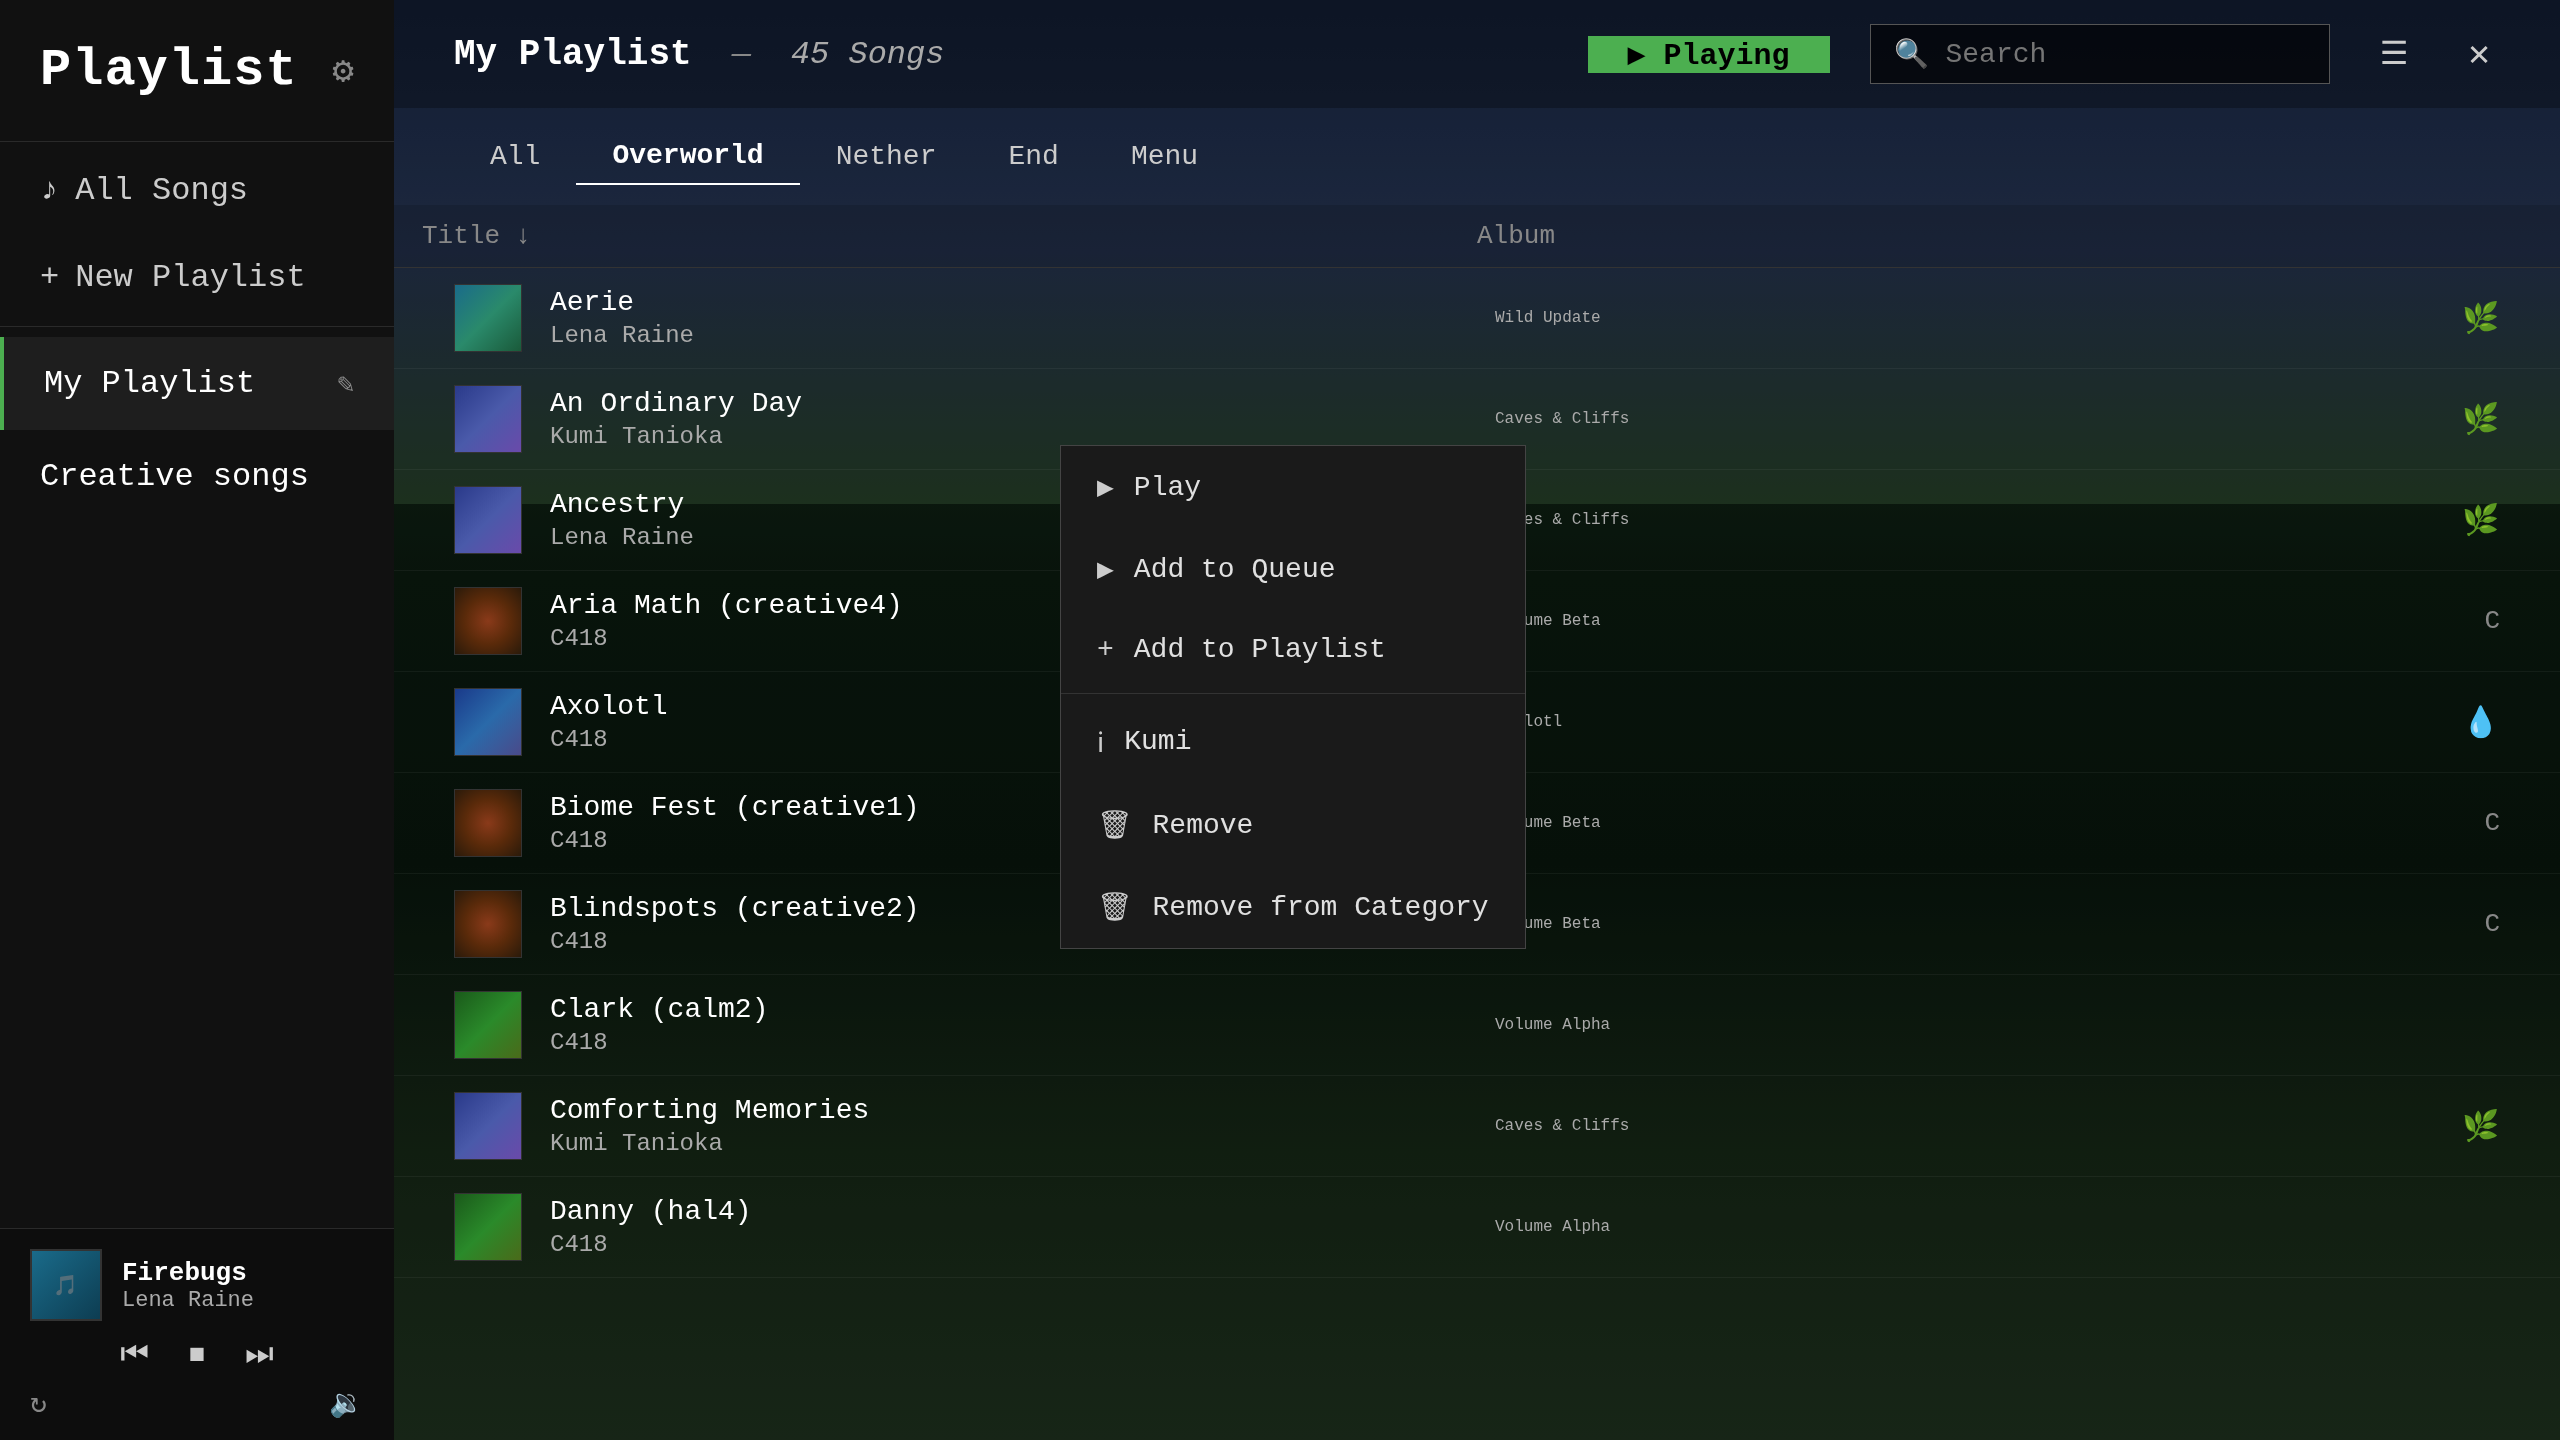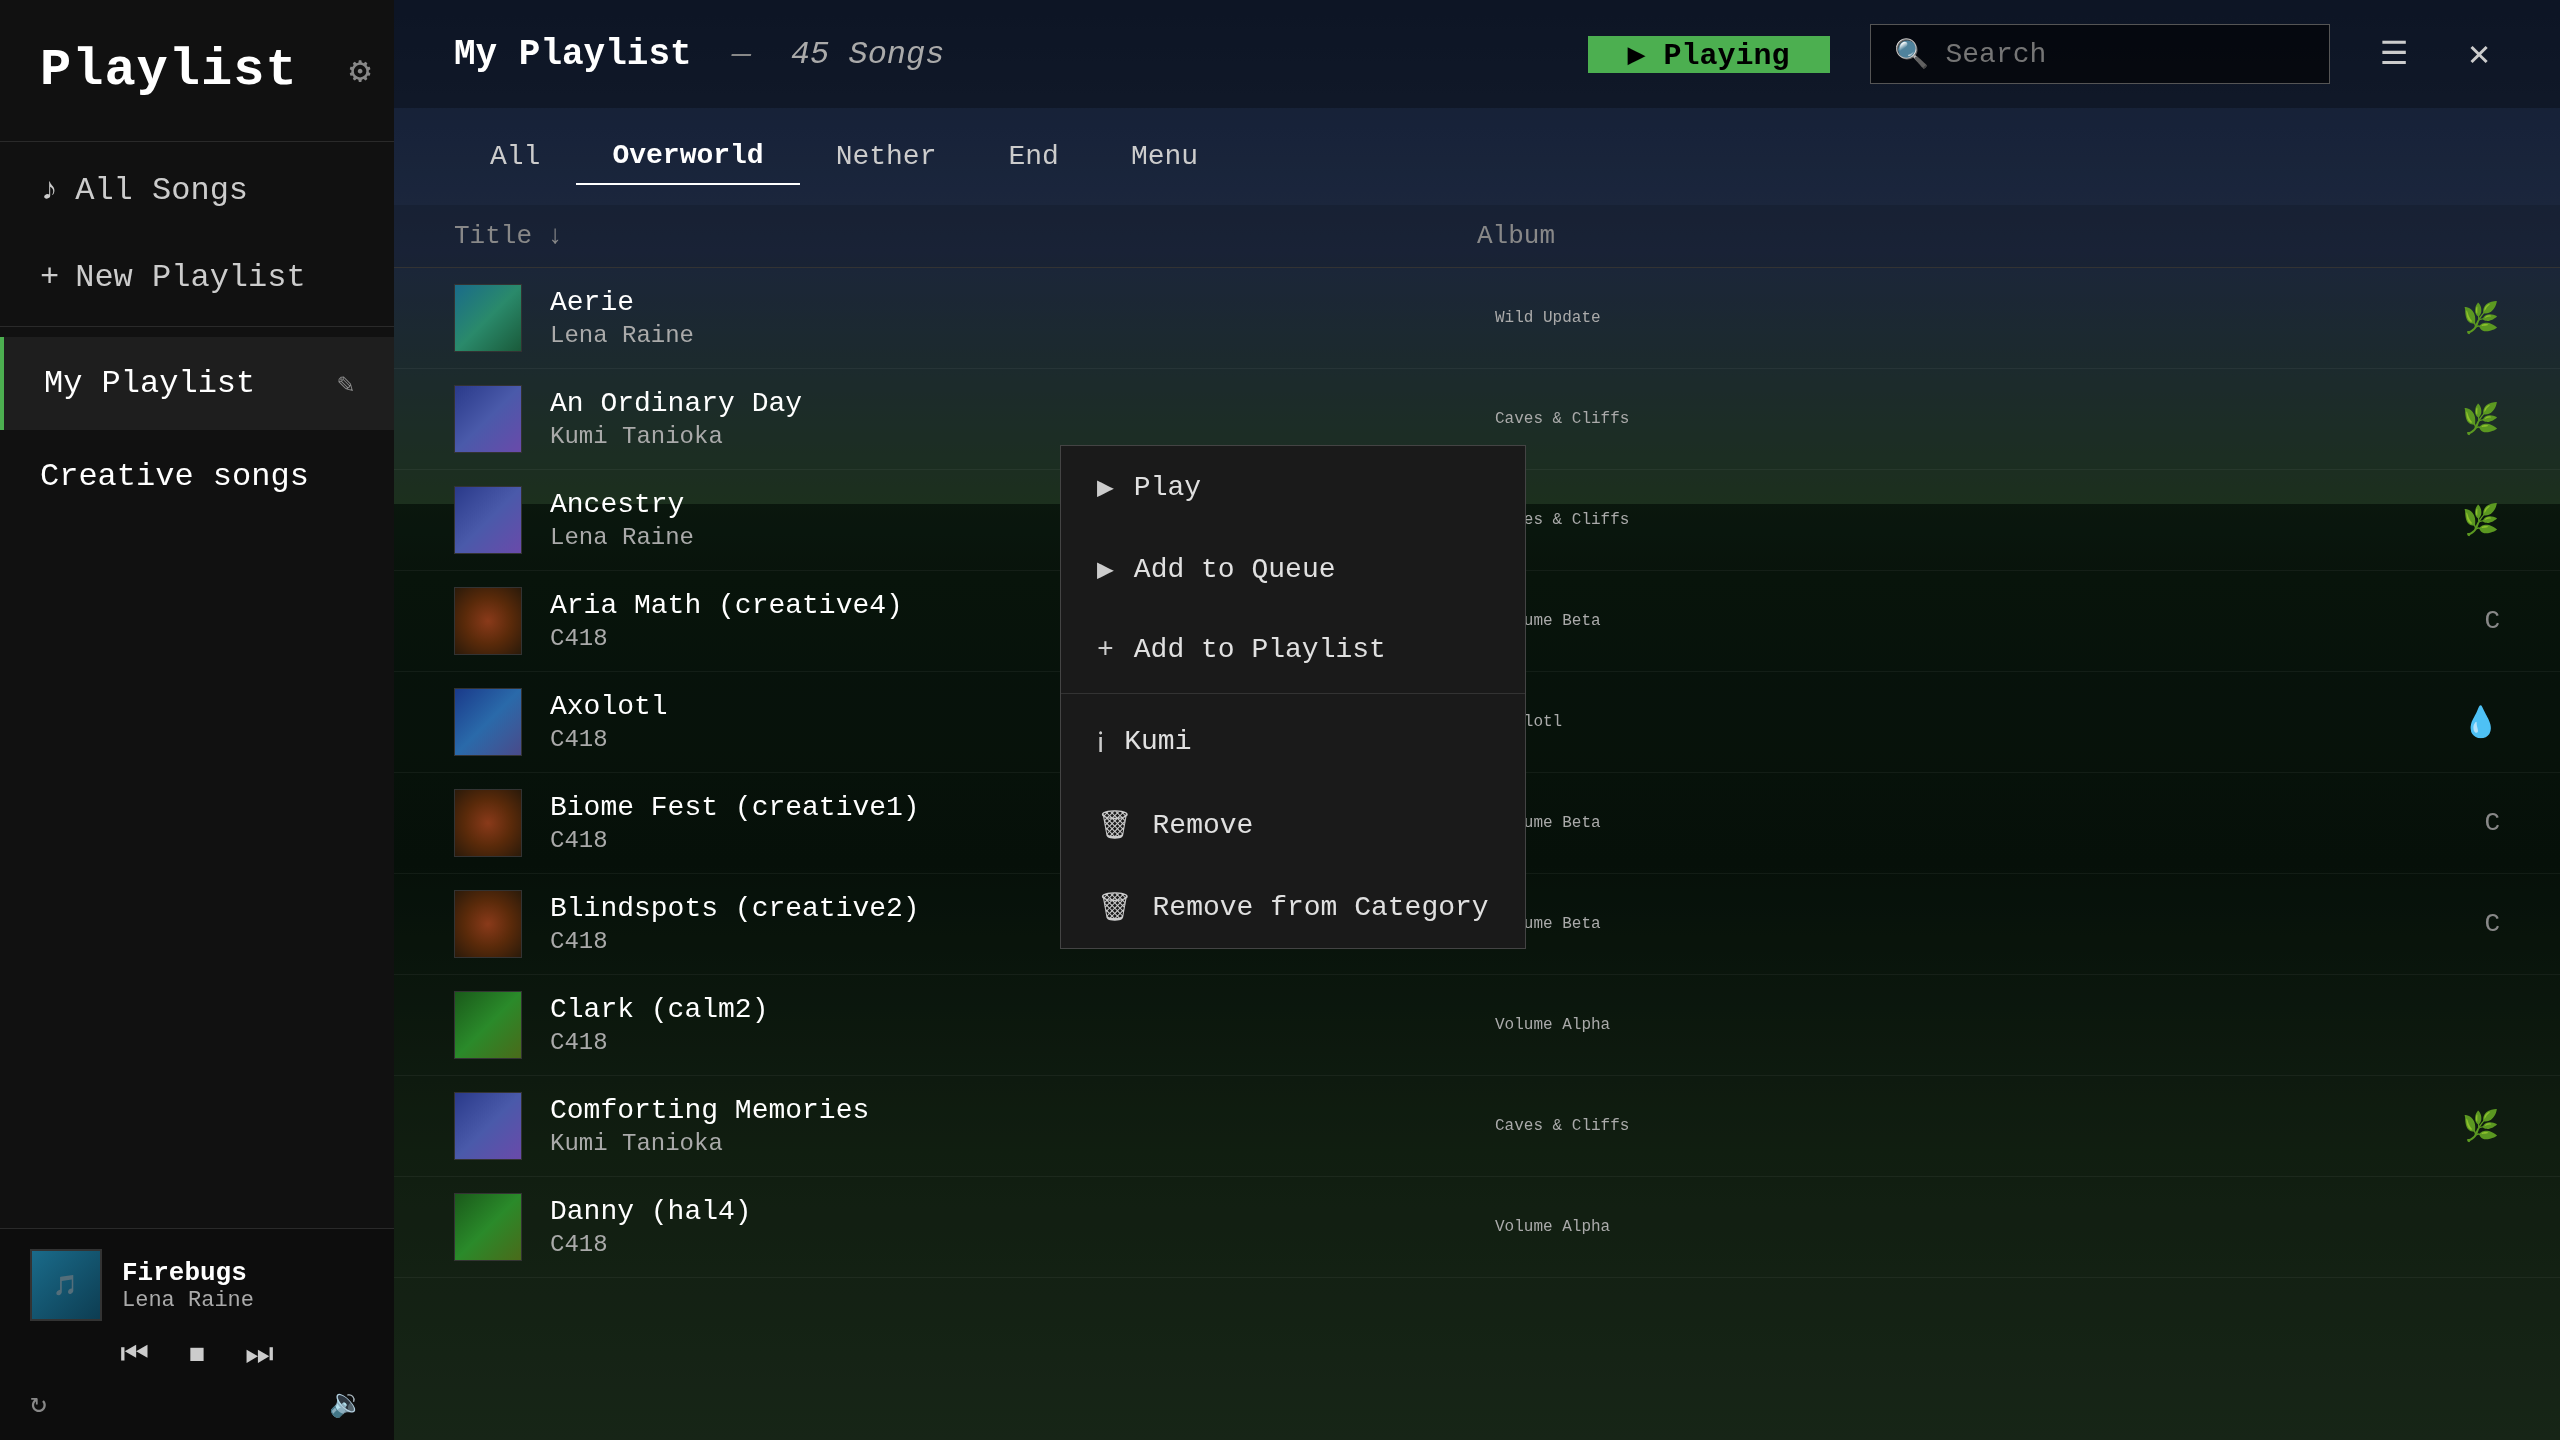--- a/index.html
+++ b/index.html
@@ -21,21 +21,21 @@
       min-width: 394px;
       background: #111111;
       display: flex;
       flex-direction: column;
       height: 1440px;
       position: relative;
       z-index: 10;
     }
 
     #sidebar-header {
-      padding: 30px 23px 30px 40px;
+      padding: 30px 40px 30px 40px;
       display: flex;
       align-items: center;
       justify-content: space-between;
       border-bottom: 1px solid #2a2a2a;
       height: 142px;
     }
 
     #sidebar-title {
       font-size: 52px;
       font-weight: bold;
@@ -281,21 +281,21 @@
 
     .tab.active {
       color: #fff;
       font-weight: bold;
       border-bottom: 2px solid #fff;
     }
 
     
     #song-list-header {
       display: flex;
-      padding: 16px 60px;
+      padding: 16px 28px;
       background: rgba(0,0,0,0.4);
       color: #888;
       font-size: 26px;
       border-bottom: 1px solid #333;
     }
 
     #song-list-header .col-title { flex: 2; }
     #song-list-header .col-album { flex: 2; }
 
     #song-list {

